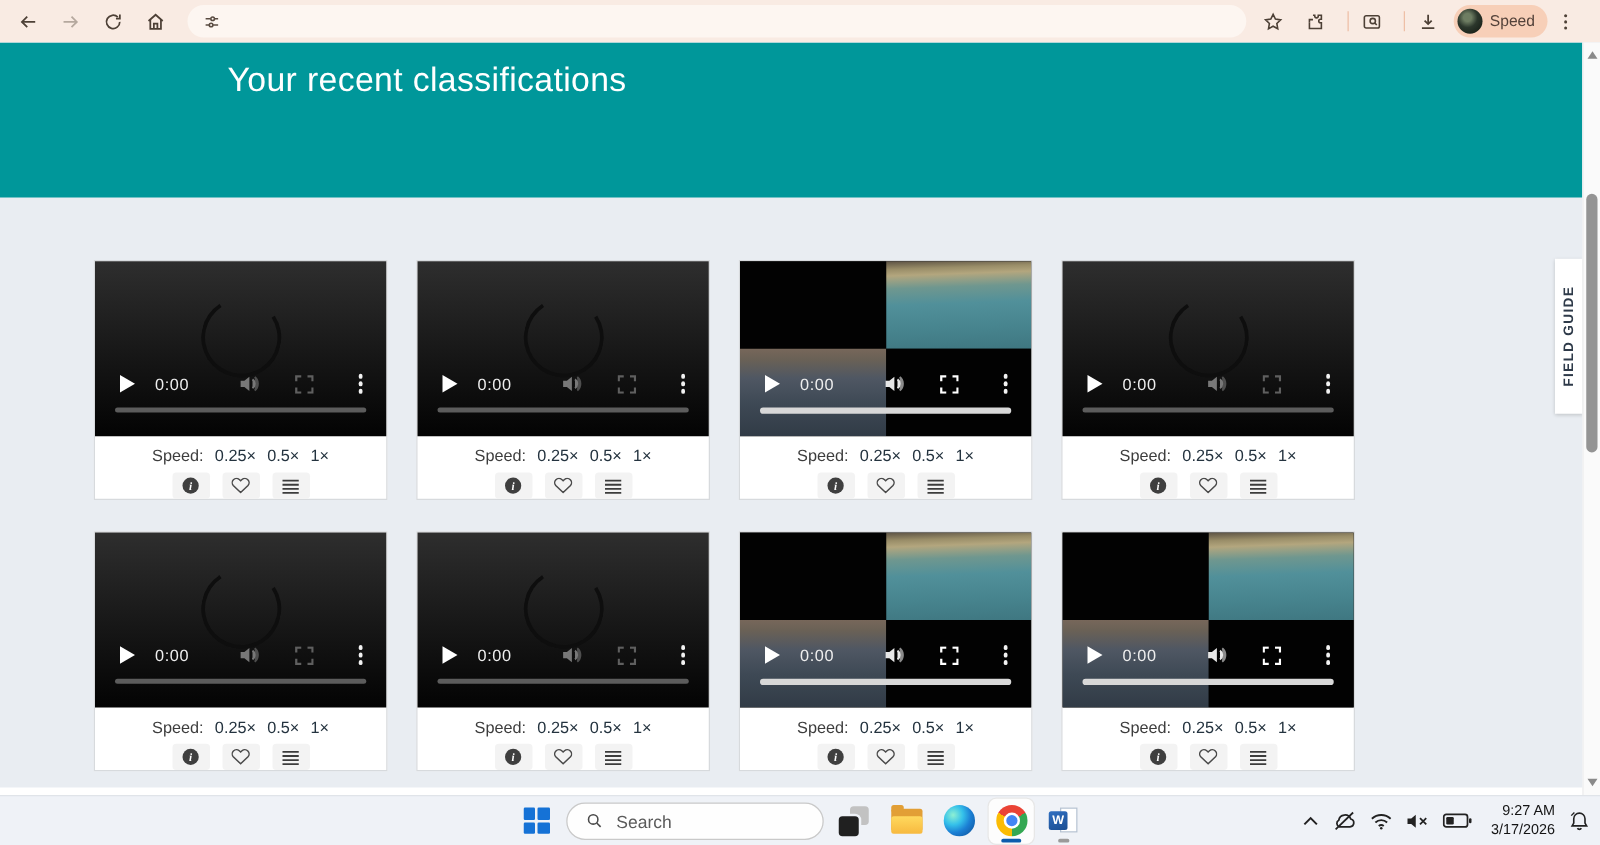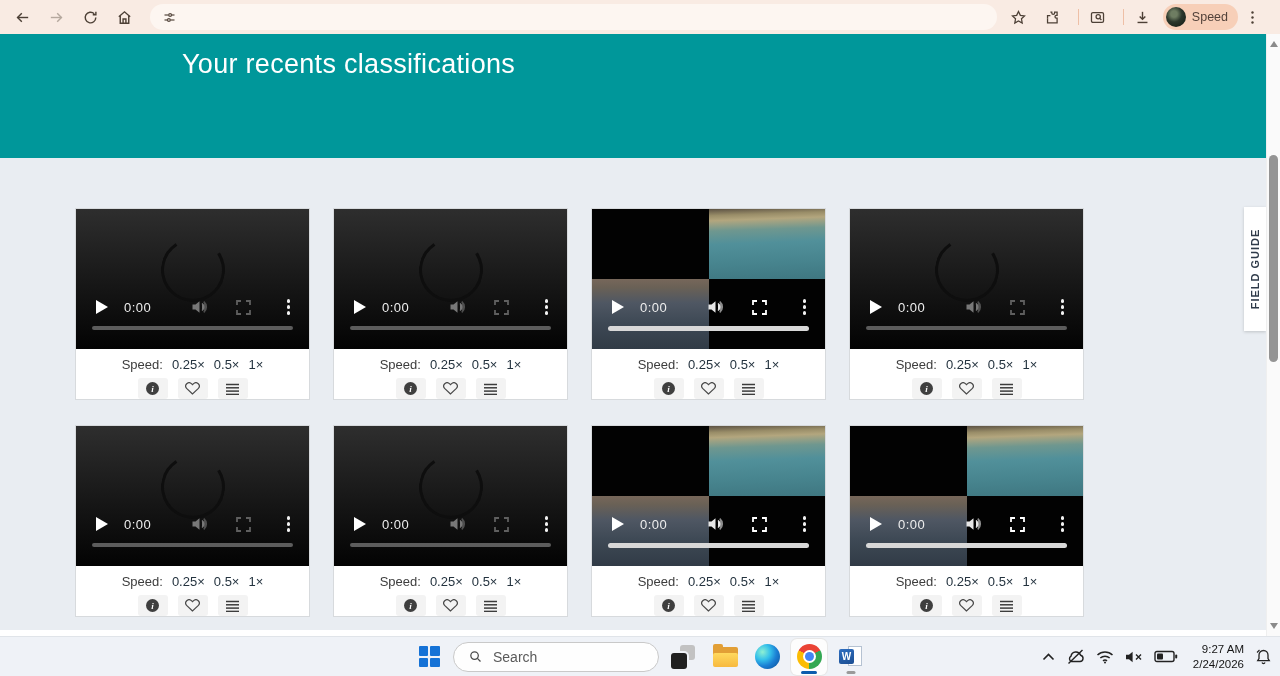--- a/index.html
+++ b/index.html
@@ -185,21 +185,21 @@
         <circle cx="12" cy="5" r="1.7"></circle>
         <circle cx="12" cy="12" r="1.7"></circle>
         <circle cx="12" cy="19" r="1.7"></circle>
       </svg>
   </div>
 </div>
 
 <div class="content">
   <div class="page-area">
     <div class="teal-header">
-      <h1 class="page-title">Your recents classifications</h1>
+      <h1 class="page-title">Your recent classifications</h1>
     </div>
 
     <div class="cards-grid" id="cards-grid">
         <div class="card loading">
     <div class="video">
 
       <div class="spinner"></div>
       <div class="controls">
         <span class="play"></span>
         <span class="vtime">0:00</span>
@@ -722,21 +722,21 @@
         <path d="M1 4.8h3l3.6-3v10.4l-3.6-3H1z" fill="#222"></path>
         <path d="M11 4.5 16 9.5 M16 4.5 11 9.5" stroke="#222" stroke-width="1.4" fill="none"></path>
       </svg>
     <svg width="24" height="13" viewBox="0 0 24 13">
         <rect x="1" y="1.5" width="19" height="10" rx="2" fill="none" stroke="#222" stroke-width="1.4"></rect>
         <rect x="3" y="3.5" width="6" height="6" rx="1" fill="#222"></rect>
         <rect x="21.2" y="4.5" width="2" height="4" rx="1" fill="#222"></rect>
       </svg>
     <div class="clock">
       <div>9:27 AM</div>
-      <div>2/24/2026</div>
+      <div>3/17/2026</div>
     </div>
     <svg width="17" height="17" viewBox="0 0 17 17" fill="none" stroke="#222" stroke-width="1.3">
         <path d="M8.5 2.5a4.5 4.5 0 0 0-4.5 4.5v3.5L2.7 12.7h11.6L13 10.5V7a4.5 4.5 0 0 0-4.5-4.5z"></path>
         <path d="M7 14.5a1.6 1.6 0 0 0 3 0"></path>
         <path d="M2 4.5 4.5 2" stroke-width="1.1"></path>
       </svg>
   </div>
 </div>
 
 </body></html>

